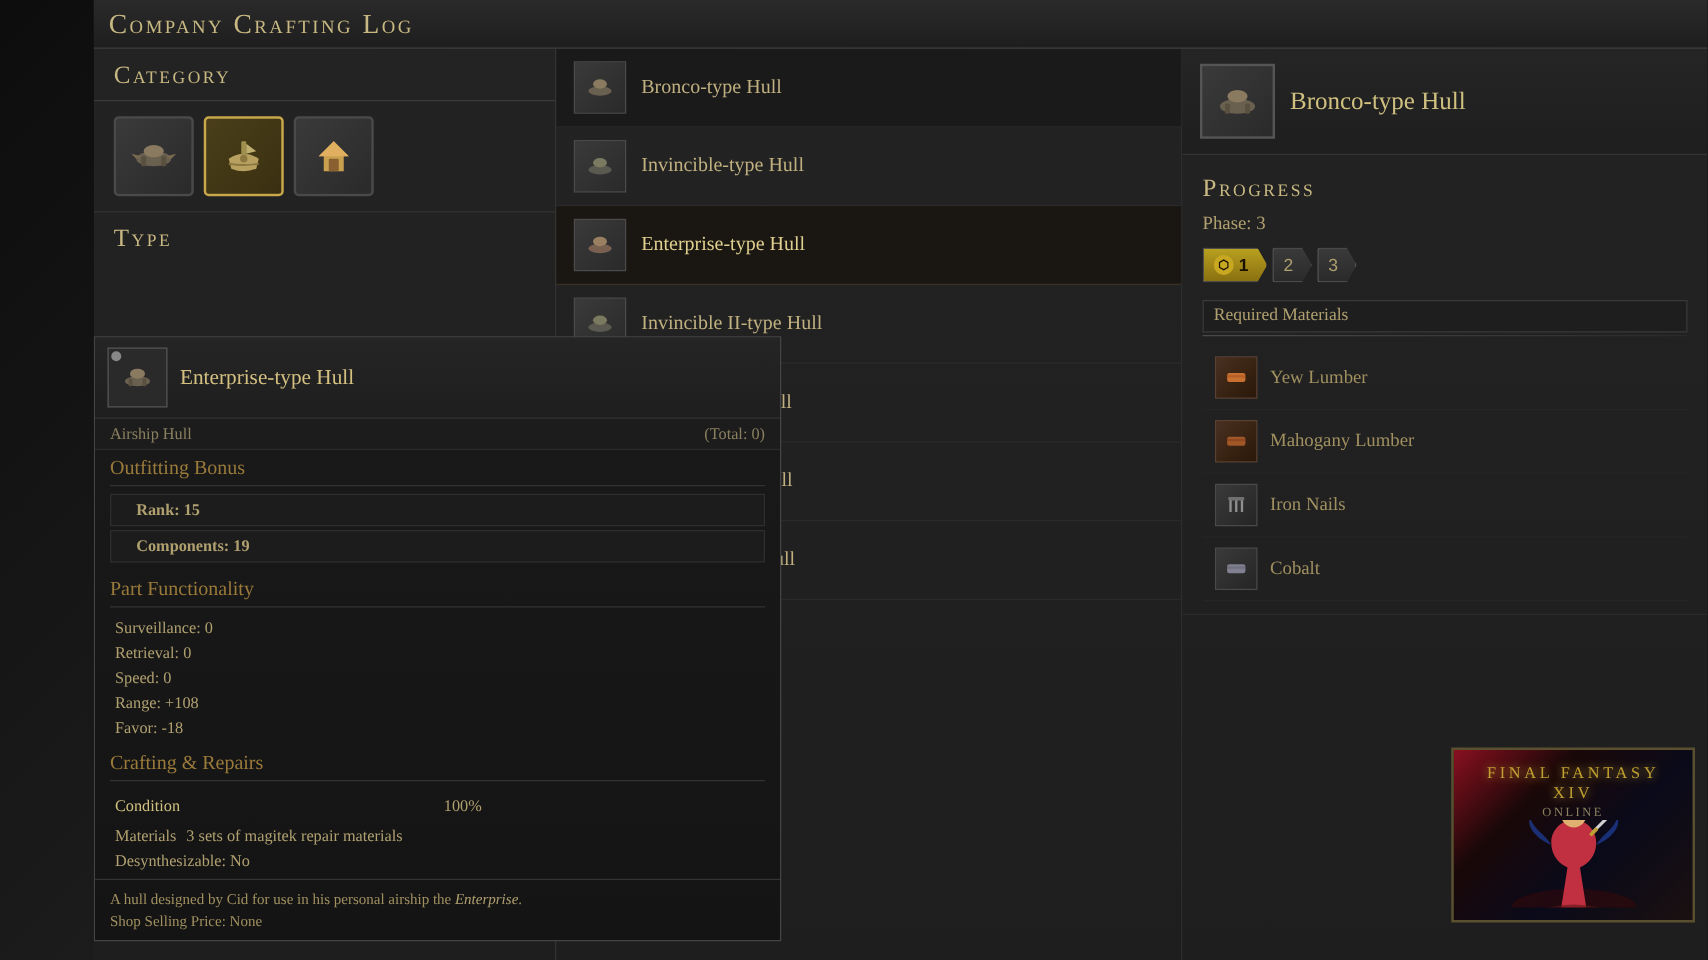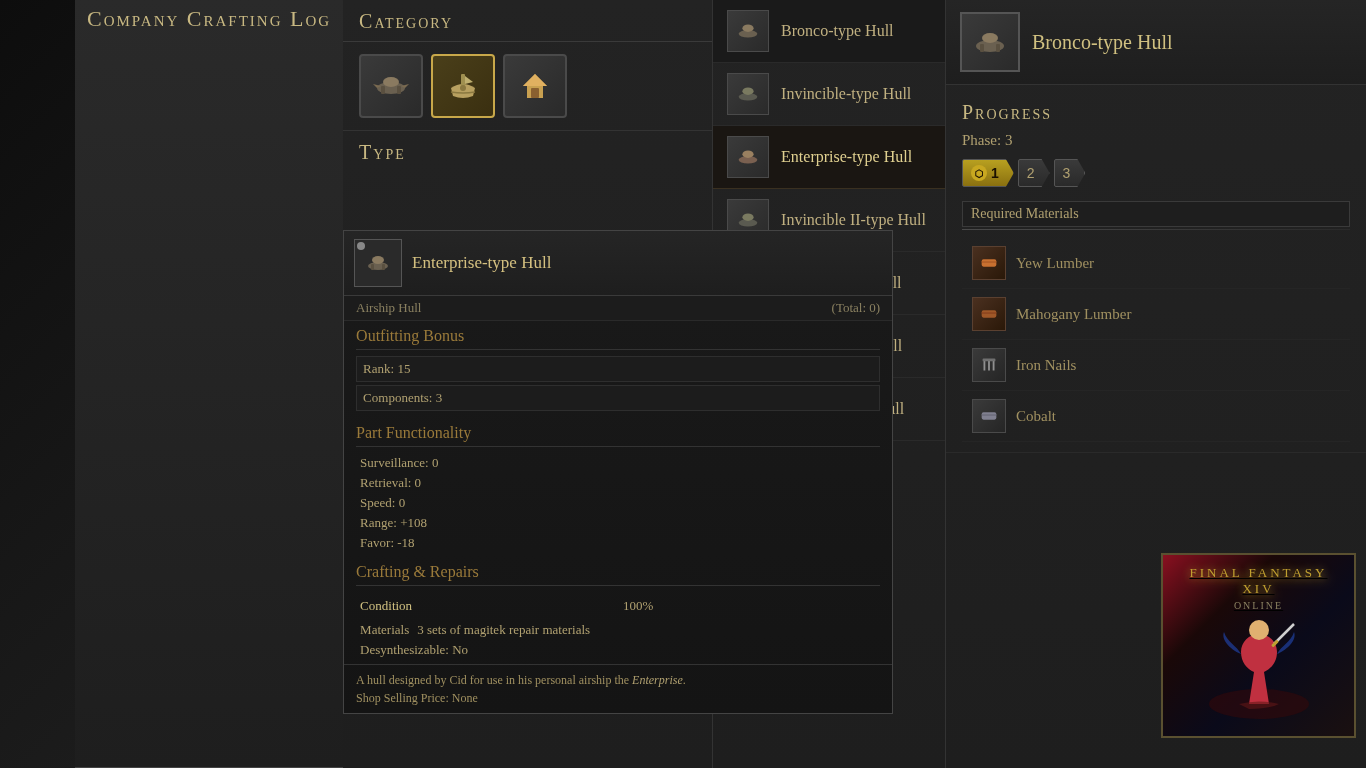--- a/index.html
+++ b/index.html
@@ -20,21 +20,21 @@
       background: linear-gradient(135deg, #0d0d0d 0%, #1c1c1c 40%, #141414 100%);
     }
 
     
     .main-container {
       position: absolute;
       top: 0; left: 75px;
       width: 1291px;
       height: 768px;
       display: flex;
-      flex-direction: row;
+      flex-direction: column;
     }
 
     
     .header {
       background: linear-gradient(to bottom, #2a2a2a, #1e1e1e);
       border-bottom: 1px solid #444;
       padding: 6px 12px;
       font-size: 22px;
       color: #c8b882;
       font-variant: small-caps;
@@ -183,21 +183,22 @@
     .detail-row {
       font-size: 13px;
       color: #b0a070;
       padding: 2px 4px;
     }
 
     .detail-row.bordered {
       border: 1px solid #2e2e2e;
       background: #1c1c1c;
       margin-bottom: 3px;
-      padding: 4px 6px;
+      padding: 4px 20px;
+      font-weight: bold;
     }
 
     .crafting-grid {
       display: grid;
       grid-template-columns: 1fr 1fr;
       gap: 2px;
       padding: 4px 0;
     }
 
     .crafting-row {
@@ -408,25 +409,24 @@
       font-size: 15px;
       color: #a09060;
     }
 
     
     .promo-box {
       position: absolute;
       bottom: 30px;
       right: 10px;
       width: 195px;
-      height: 185px;
+      height: 140px;
       border: 2px solid #5a5030;
       overflow: hidden;
       background: #1a1010;
-      text-decoration: underline;
     }
 
     .promo-inner {
       width: 100%;
       height: 100%;
       background: linear-gradient(135deg, #8a1020 0%, #1a0808 30%, #0a0a1a 60%, #1a1010 100%);
       display: flex;
       flex-direction: column;
       align-items: center;
       justify-content: center;
@@ -527,21 +527,21 @@
 
         <div style="display:flex; justify-content:space-between; padding: 4px 12px; background:#1c1c1c; border-bottom:1px solid #2a2a2a;">
           <span class="item-subtitle">Airship Hull</span>
           <span class="item-total">(Total: 0)</span>
         </div>
 
         <div class="detail-section">
           <div class="detail-section-title">Outfitting Bonus</div>
           <div class="detail-divider"></div>
           <div class="detail-row bordered">Rank: 15</div>
-          <div class="detail-row bordered">Components: 3</div>
+          <div class="detail-row bordered">Components: 19</div>
         </div>
 
         <div class="detail-section">
           <div class="detail-section-title">Part Functionality</div>
           <div class="detail-divider"></div>
           <div class="detail-row">Surveillance: 0</div>
           <div class="detail-row">Retrieval: 0</div>
           <div class="detail-row">Speed: 0</div>
           <div class="detail-row">Range: +108</div>
           <div class="detail-row">Favor: -18</div>

